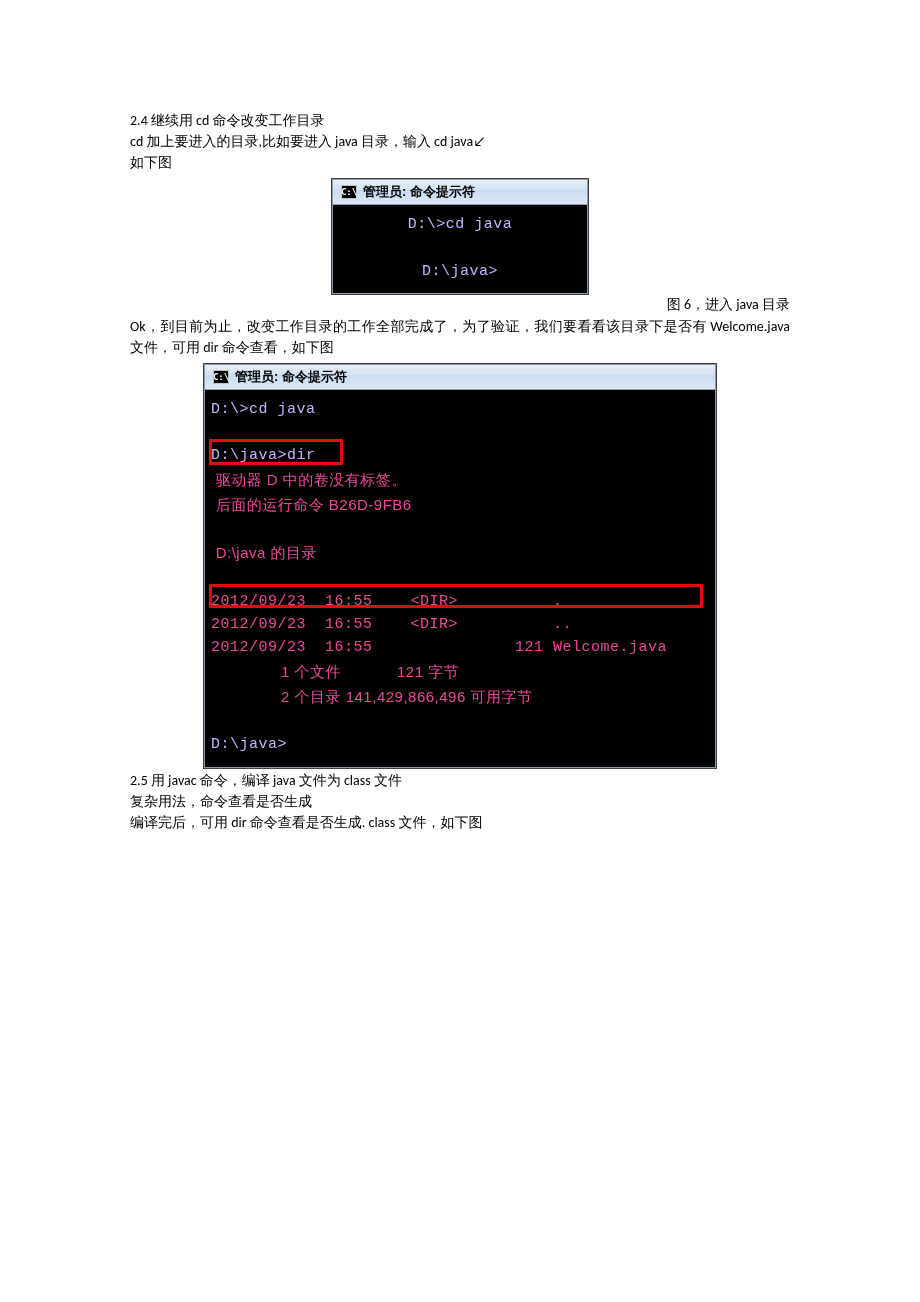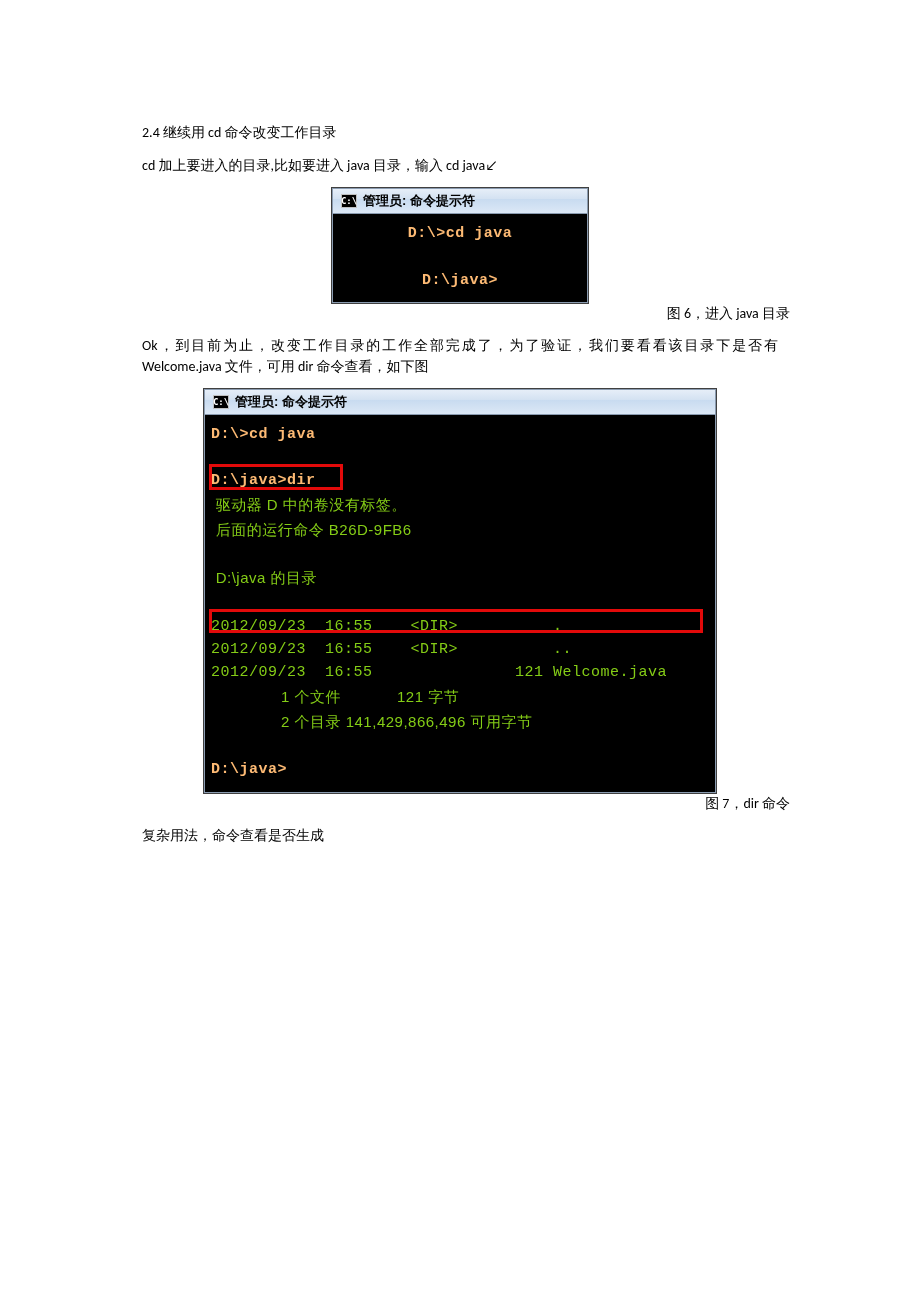--- a/index.html
+++ b/index.html
@@ -10,21 +10,21 @@
     font-size: 14px;
     color: #000;
     width: 920px;
   }
   .page {
     padding: 110px 130px 50px 130px;
     box-sizing: border-box;
   }
   .para {
     line-height: 1.5;
-    margin: 12px;
+    margin: 0;
     text-align: justify;
   }
   .center {
     text-align: center;
   }
   .fig-wrap {
     margin: 6px 0 2px 0;
   }
   .fig-wrap.center {
     display: flex;
@@ -69,22 +69,22 @@
   }
   .termbody {
     padding: 8px 6px 10px 6px;
     font-family: "Consolas","Courier New",monospace;
     font-size: 15px;
     line-height: 1.55;
     color: #e0e0e0;
     white-space: pre;
     letter-spacing: 0.5px;
   }
-  .termbody .w { color:#fdba74;font-weight:bold; }
-  .termbody .g { color:#84cc16; }
+  .termbody .w { color:#c4b5fd; }
+  .termbody .g { color:#ec4899; }
 
   
   .term7 {
     position: relative;
   }
   .redbox {
     position: absolute;
     border: 3px solid #e30a0a;
     box-sizing: border-box;
     pointer-events: none;
@@ -96,20 +96,21 @@
     font-family: "SimSun","宋体",sans-serif;
   }
 </style>
 </head>
 <body>
 
 <div class="page">
 
   <p class="para">2.4  继续用 cd 命令改变工作目录</p>
   <p class="para">cd  加上要进入的目录,比如要进入 java 目录，输入 cd    java↙</p>
+  <p class="para">如下图</p>
 
   <div class="fig-wrap center">
     <div class="termwin" style="width:254px;">
       <div class="term-title">
         <span class="cicon">C:\</span>
         <span>管理员: 命令提示符</span>
       </div>
       <div class="termbody"><span class="w">D:\&gt;cd java</span>
 
 <span class="w">D:\java&gt;</span>
@@ -138,17 +139,18 @@
 <span class="g">2012/09/23  16:55    &lt;DIR&gt;          ..</span>
 <span class="g">2012/09/23  16:55               121 Welcome.java</span>
 <span class="g cn">               1 个文件            121 字节</span>
 <span class="g cn">               2 个目录 141,429,866,496 可用字节</span>
 
 <span class="w">D:\java&gt;</span></div>
       <div class="redbox rb1"></div>
       <div class="redbox rb2"></div>
     </div>
   </div>
-  <p class="caption">图 7，dir 命令</p>
 
+  <p class="para">2.5  用 javac 命令，编译 java 文件为 class 文件</p>
   <p class="para">复杂用法，命令查看是否生成</p>
+  <p class="para">编译完后，可用 dir 命令查看是否生成. class 文件，如下图</p>
 
 </div>
 
 </body></html>

